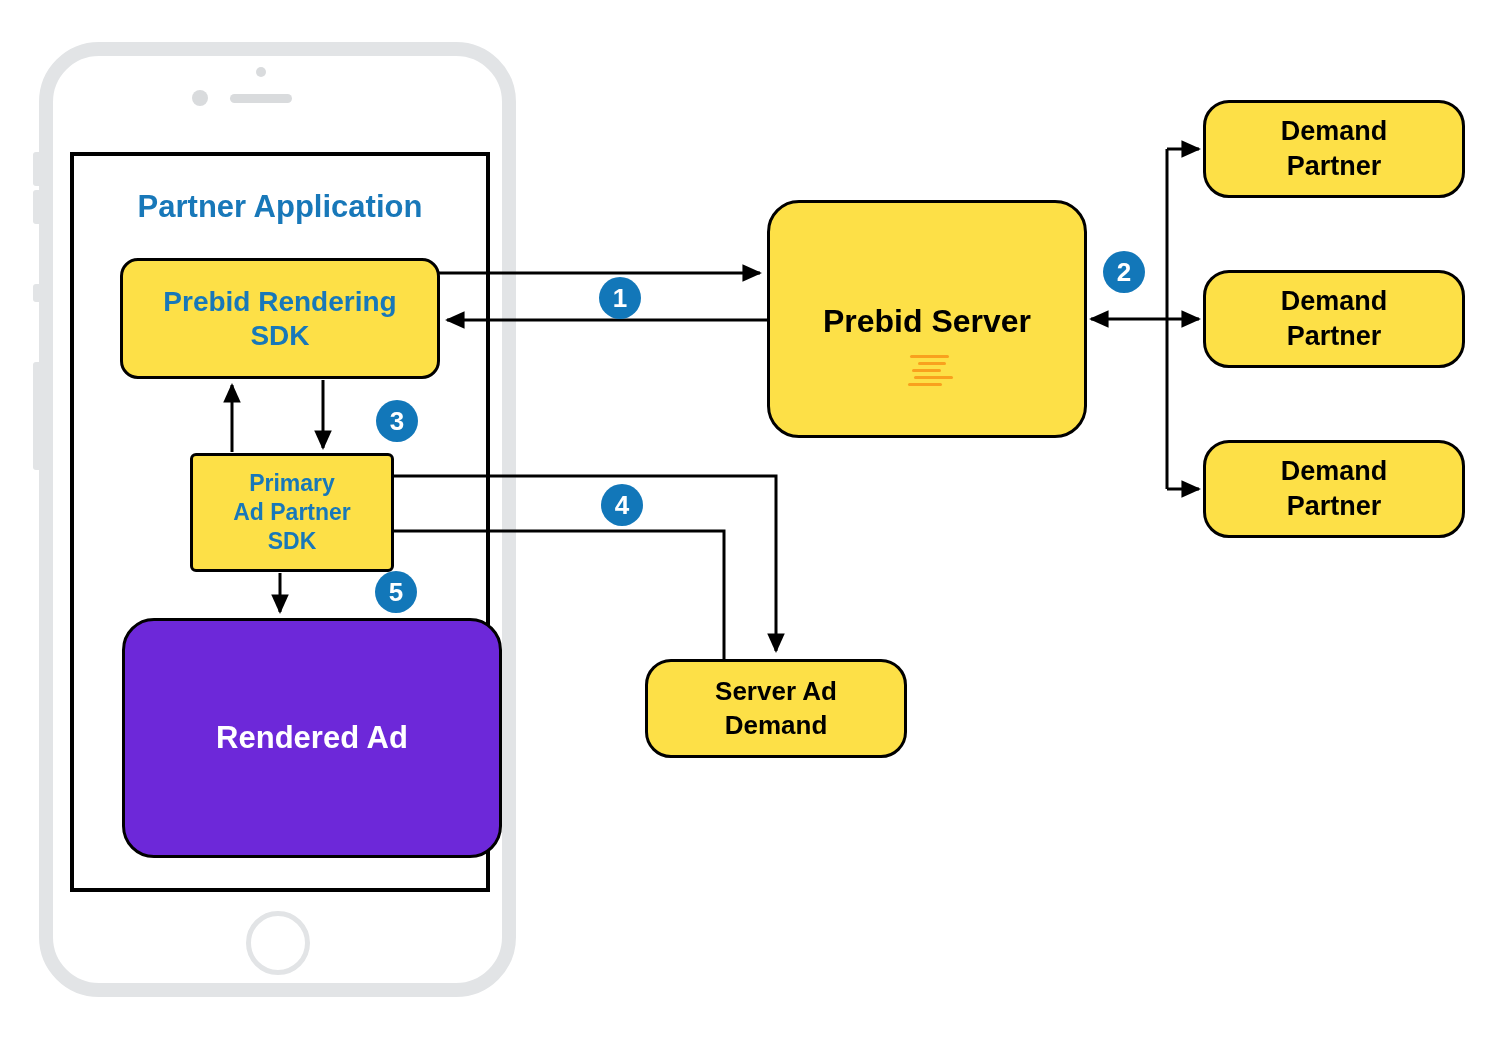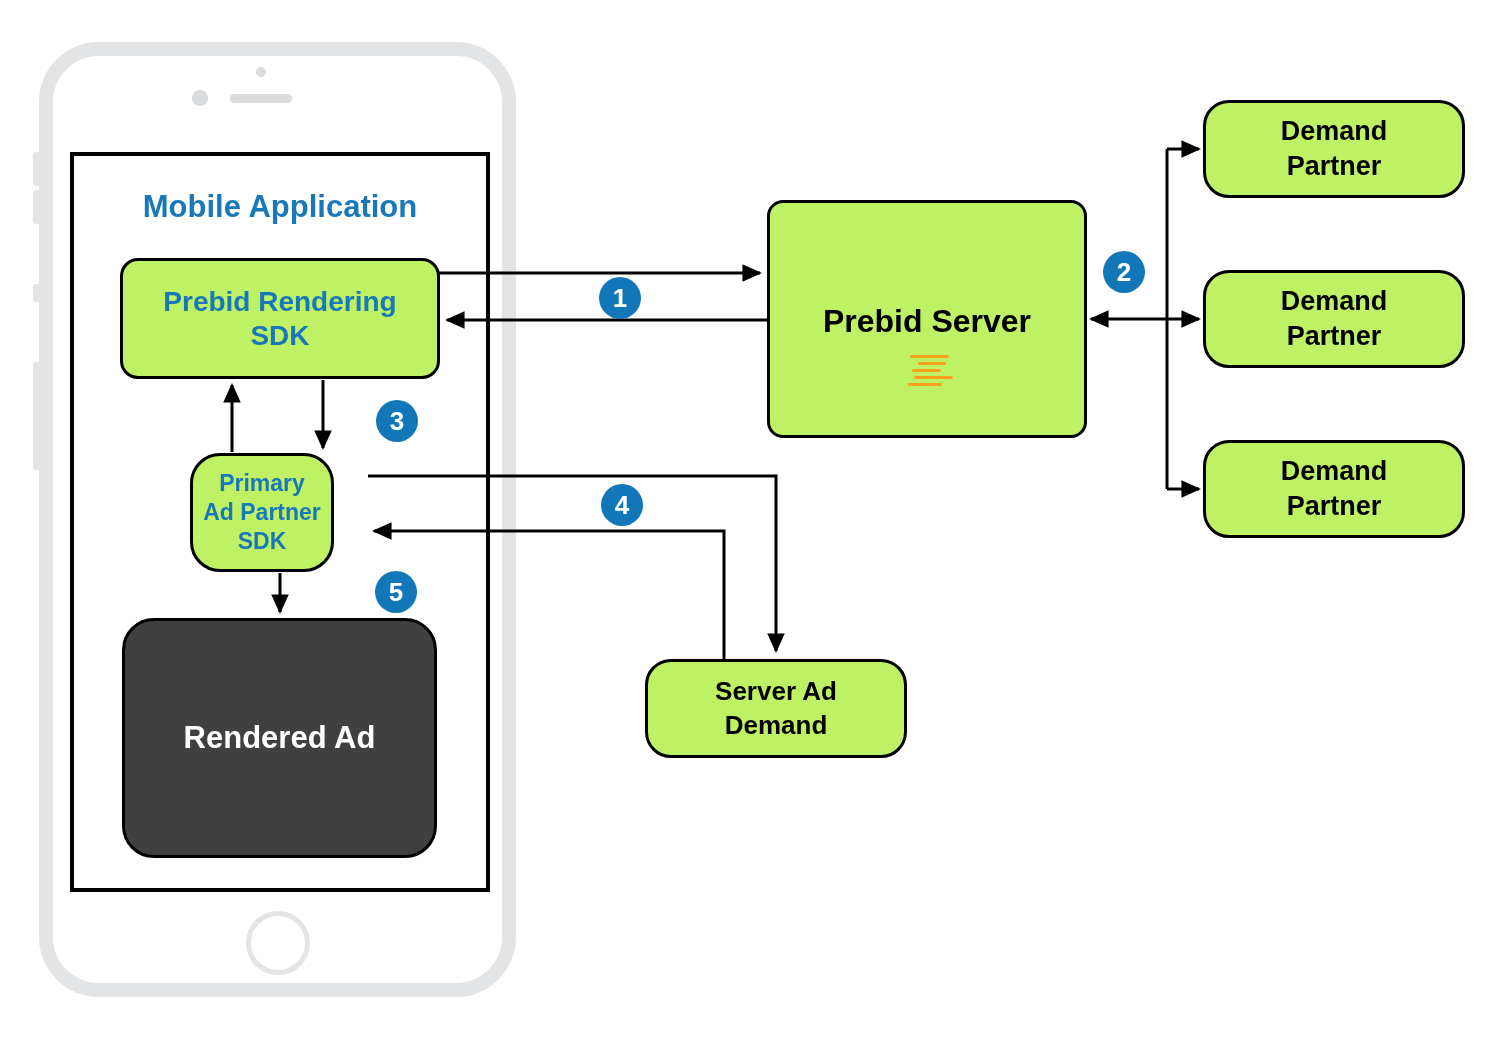--- a/index.html
+++ b/index.html
@@ -23,31 +23,31 @@
   .home-btn{position:absolute;left:246px;top:911px;width:64px;height:64px;box-sizing:border-box;
     border:5px solid #e2e4e6;border-radius:50%;background:#fff;z-index:2;}
   
   .app-frame{position:absolute;left:70px;top:152px;width:420px;height:740px;
     box-sizing:border-box;border:4px solid #000;background:#fff;z-index:2;}
   .app-title{position:absolute;left:70px;top:189px;width:420px;text-align:center;
     font-size:31px;color:#1878b9;z-index:4;}
   
   svg.wires{position:absolute;left:0;top:0;z-index:3;}
   
-  .node{position:absolute;box-sizing:border-box;border:3px solid #000;background:#bef264;
+  .node{position:absolute;box-sizing:border-box;border:3px solid #000;background:#fde047;
     display:flex;flex-direction:column;align-items:center;justify-content:center;
     text-align:center;z-index:4;}
   .node .ln{display:block;}
   .n-rendering{left:120px;top:258px;width:320px;height:121px;border-radius:18px;
     color:#1878b9;font-size:28px;line-height:1.2;}
-  .n-primary-sdk{left:190px;top:453px;width:144px;height:119px;border-radius:30px;
+  .n-primary-sdk{left:190px;top:453px;width:204px;height:119px;border-radius:6px;
     color:#1878b9;font-size:23px;line-height:1.26;}
-  .n-rendered-ad{left:122px;top:618px;width:315px;height:240px;border-radius:32px;
-    background:#404040;color:#fff;font-size:31px;}
-  .n-prebid-server{left:767px;top:200px;width:320px;height:238px;border-radius:16px;
+  .n-rendered-ad{left:122px;top:618px;width:380px;height:240px;border-radius:32px;
+    background:#6d28d9;color:#fff;font-size:31px;}
+  .n-prebid-server{left:767px;top:200px;width:320px;height:238px;border-radius:32px;
     color:#000;font-size:32px;justify-content:flex-start;}
   .n-prebid-server .label{position:absolute;left:0;top:100px;width:100%;}
   .prebid-icon{position:absolute;left:134px;top:148px;width:52px;height:40px;}
   .prebid-icon .bar{position:absolute;height:3px;border-radius:2px;background:#f9a11e;}
   .prebid-icon .r1{left:6px;top:4px;width:39px;}
   .prebid-icon .r2{left:14px;top:11px;width:28px;}
   .prebid-icon .r3{left:8px;top:18px;width:29px;}
   .prebid-icon .r4{left:10px;top:25px;width:39px;}
   .prebid-icon .r5{left:4px;top:32px;width:34px;}
   .n-primary-server{left:645px;top:659px;width:262px;height:99px;border-radius:26px;
@@ -75,21 +75,21 @@
   <div class="side-btn b3"></div>
   <div class="side-btn b4"></div>
 
   <div class="phone-body"></div>
   <div class="cam-dot"></div>
   <div class="sensor-dot"></div>
   <div class="speaker"></div>
   <div class="home-btn"></div>
 
   <div class="app-frame"></div>
-  <div class="app-title">Mobile Application</div>
+  <div class="app-title">Partner Application</div>
 
   <svg class="wires" width="1506" height="1040" viewBox="0 0 1506 1040">
     <defs>
       <marker id="ah" viewBox="0 0 10 10" refX="9" refY="5" markerWidth="7" markerHeight="6.5" orient="auto-start-reverse" markerUnits="strokeWidth">
         <path d="M0,0.5 L10,5 L0,9.5 Z" fill="#000"></path>
       </marker>
     </defs>
     <g stroke="#000" stroke-width="3" fill="none">
 
       <line x1="438" y1="273" x2="760" y2="273" marker-end="url(#ah)"></line>

